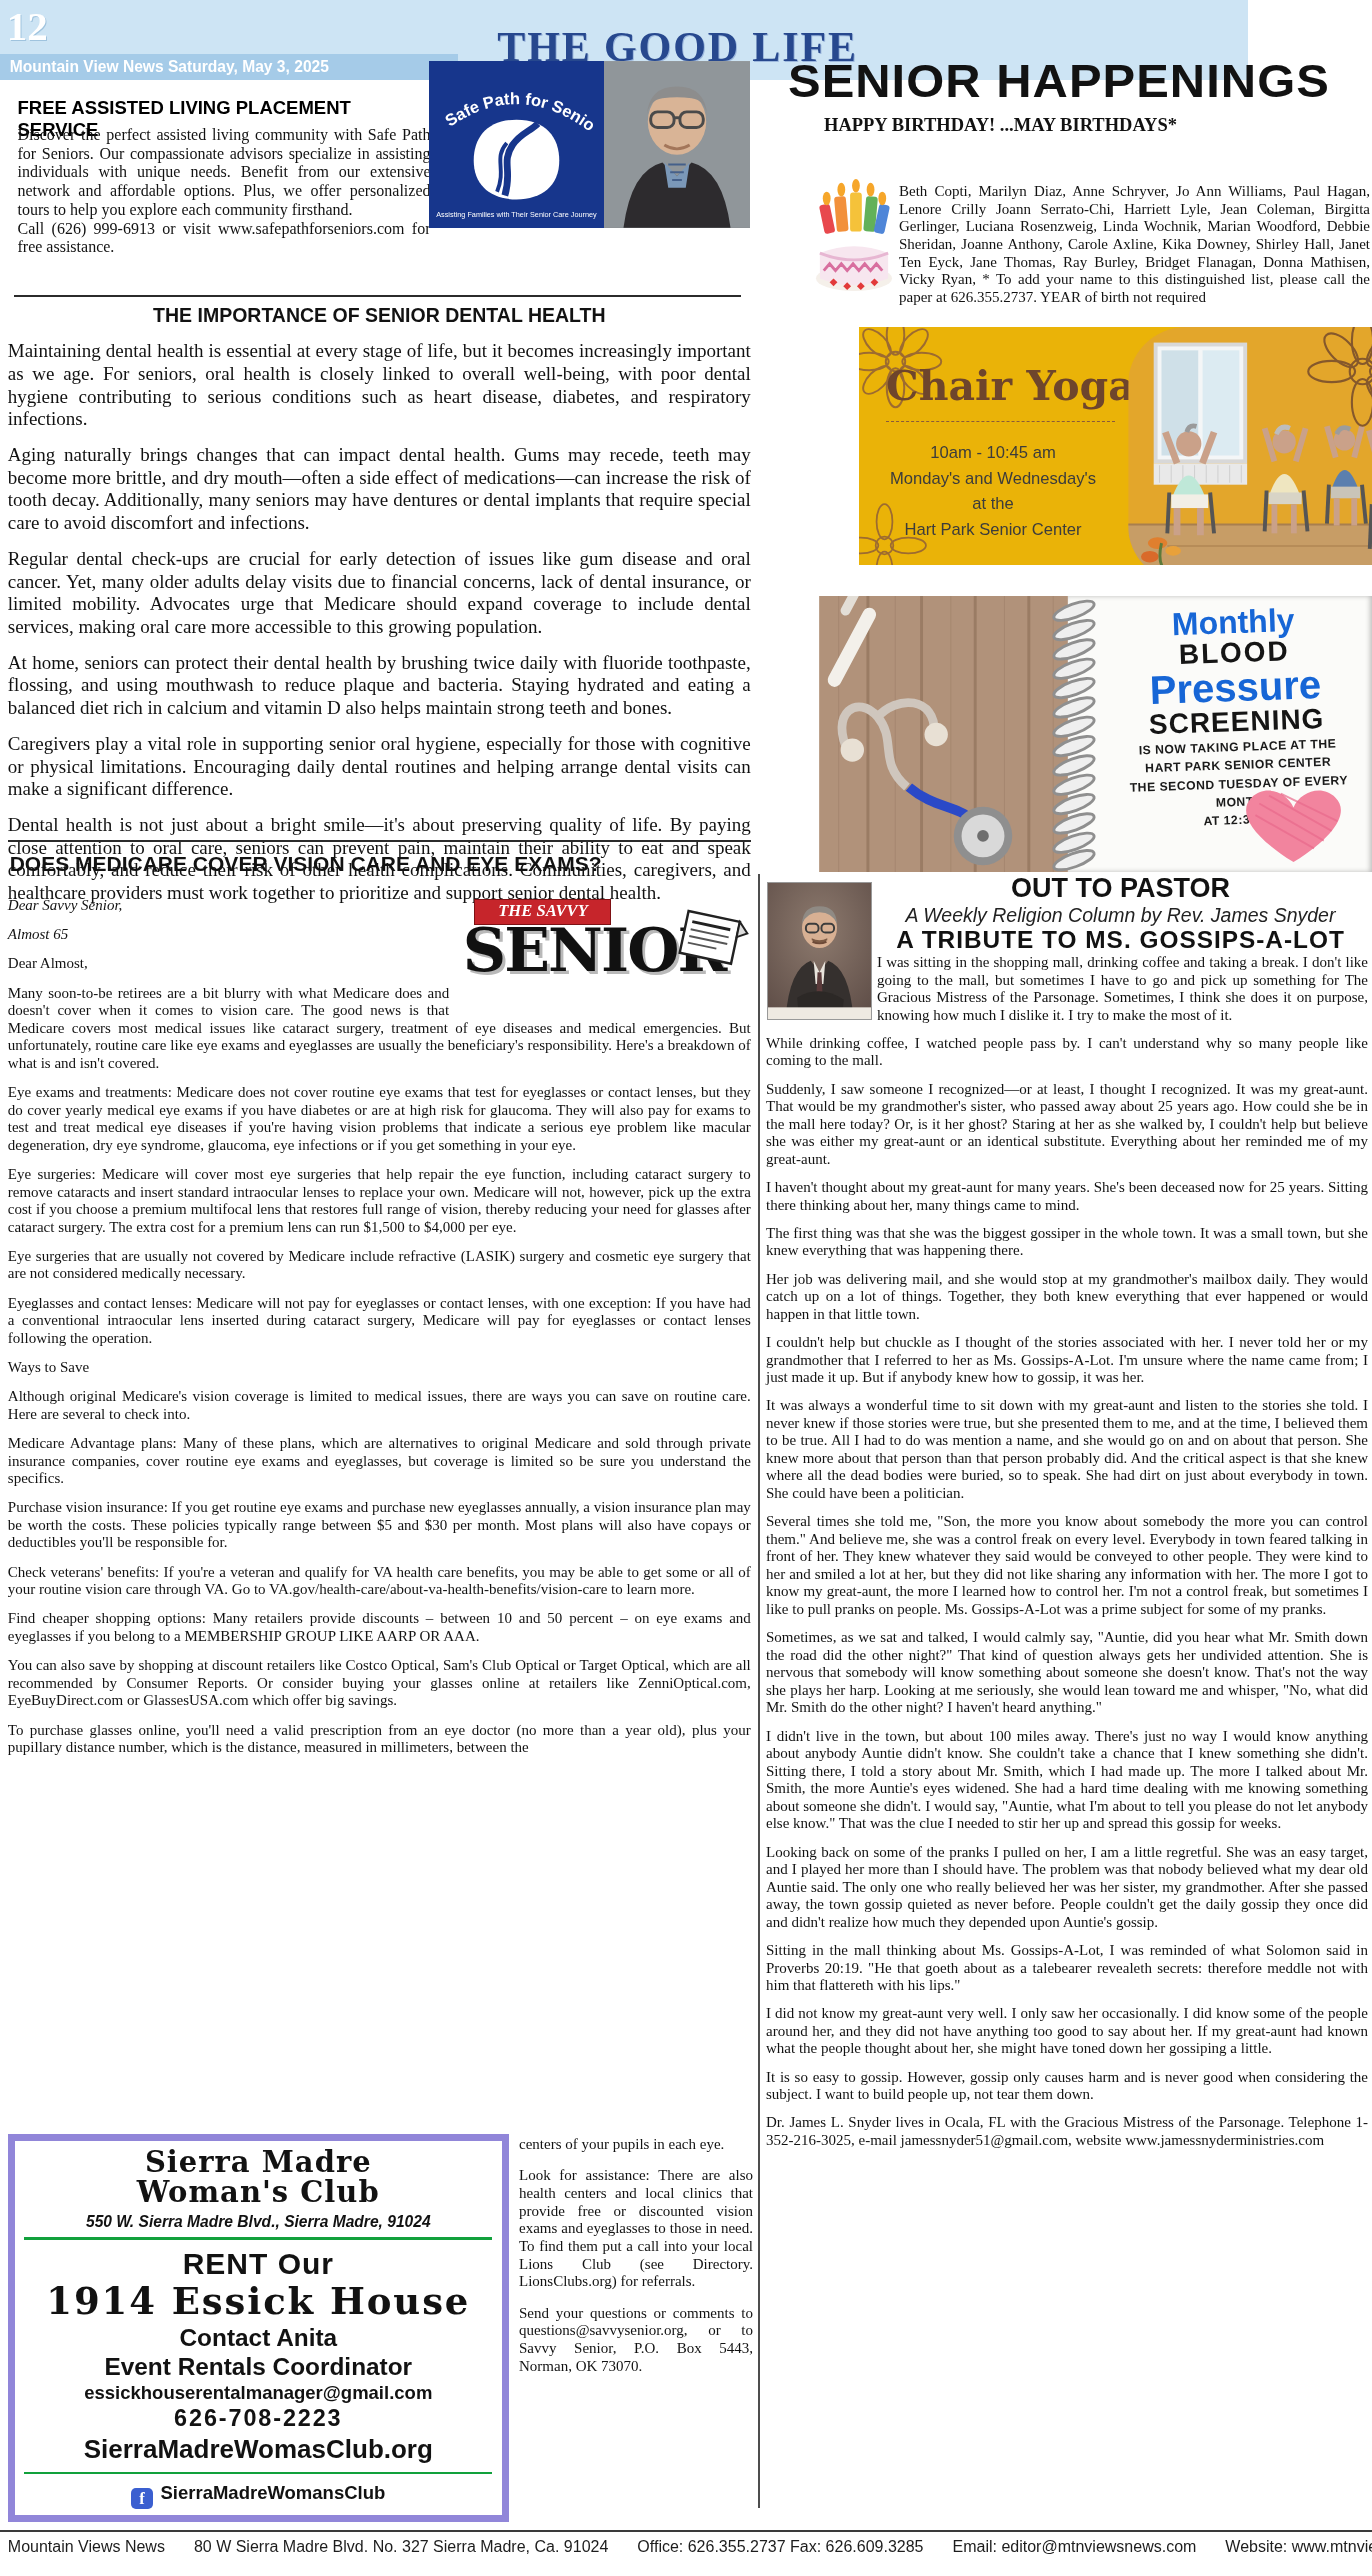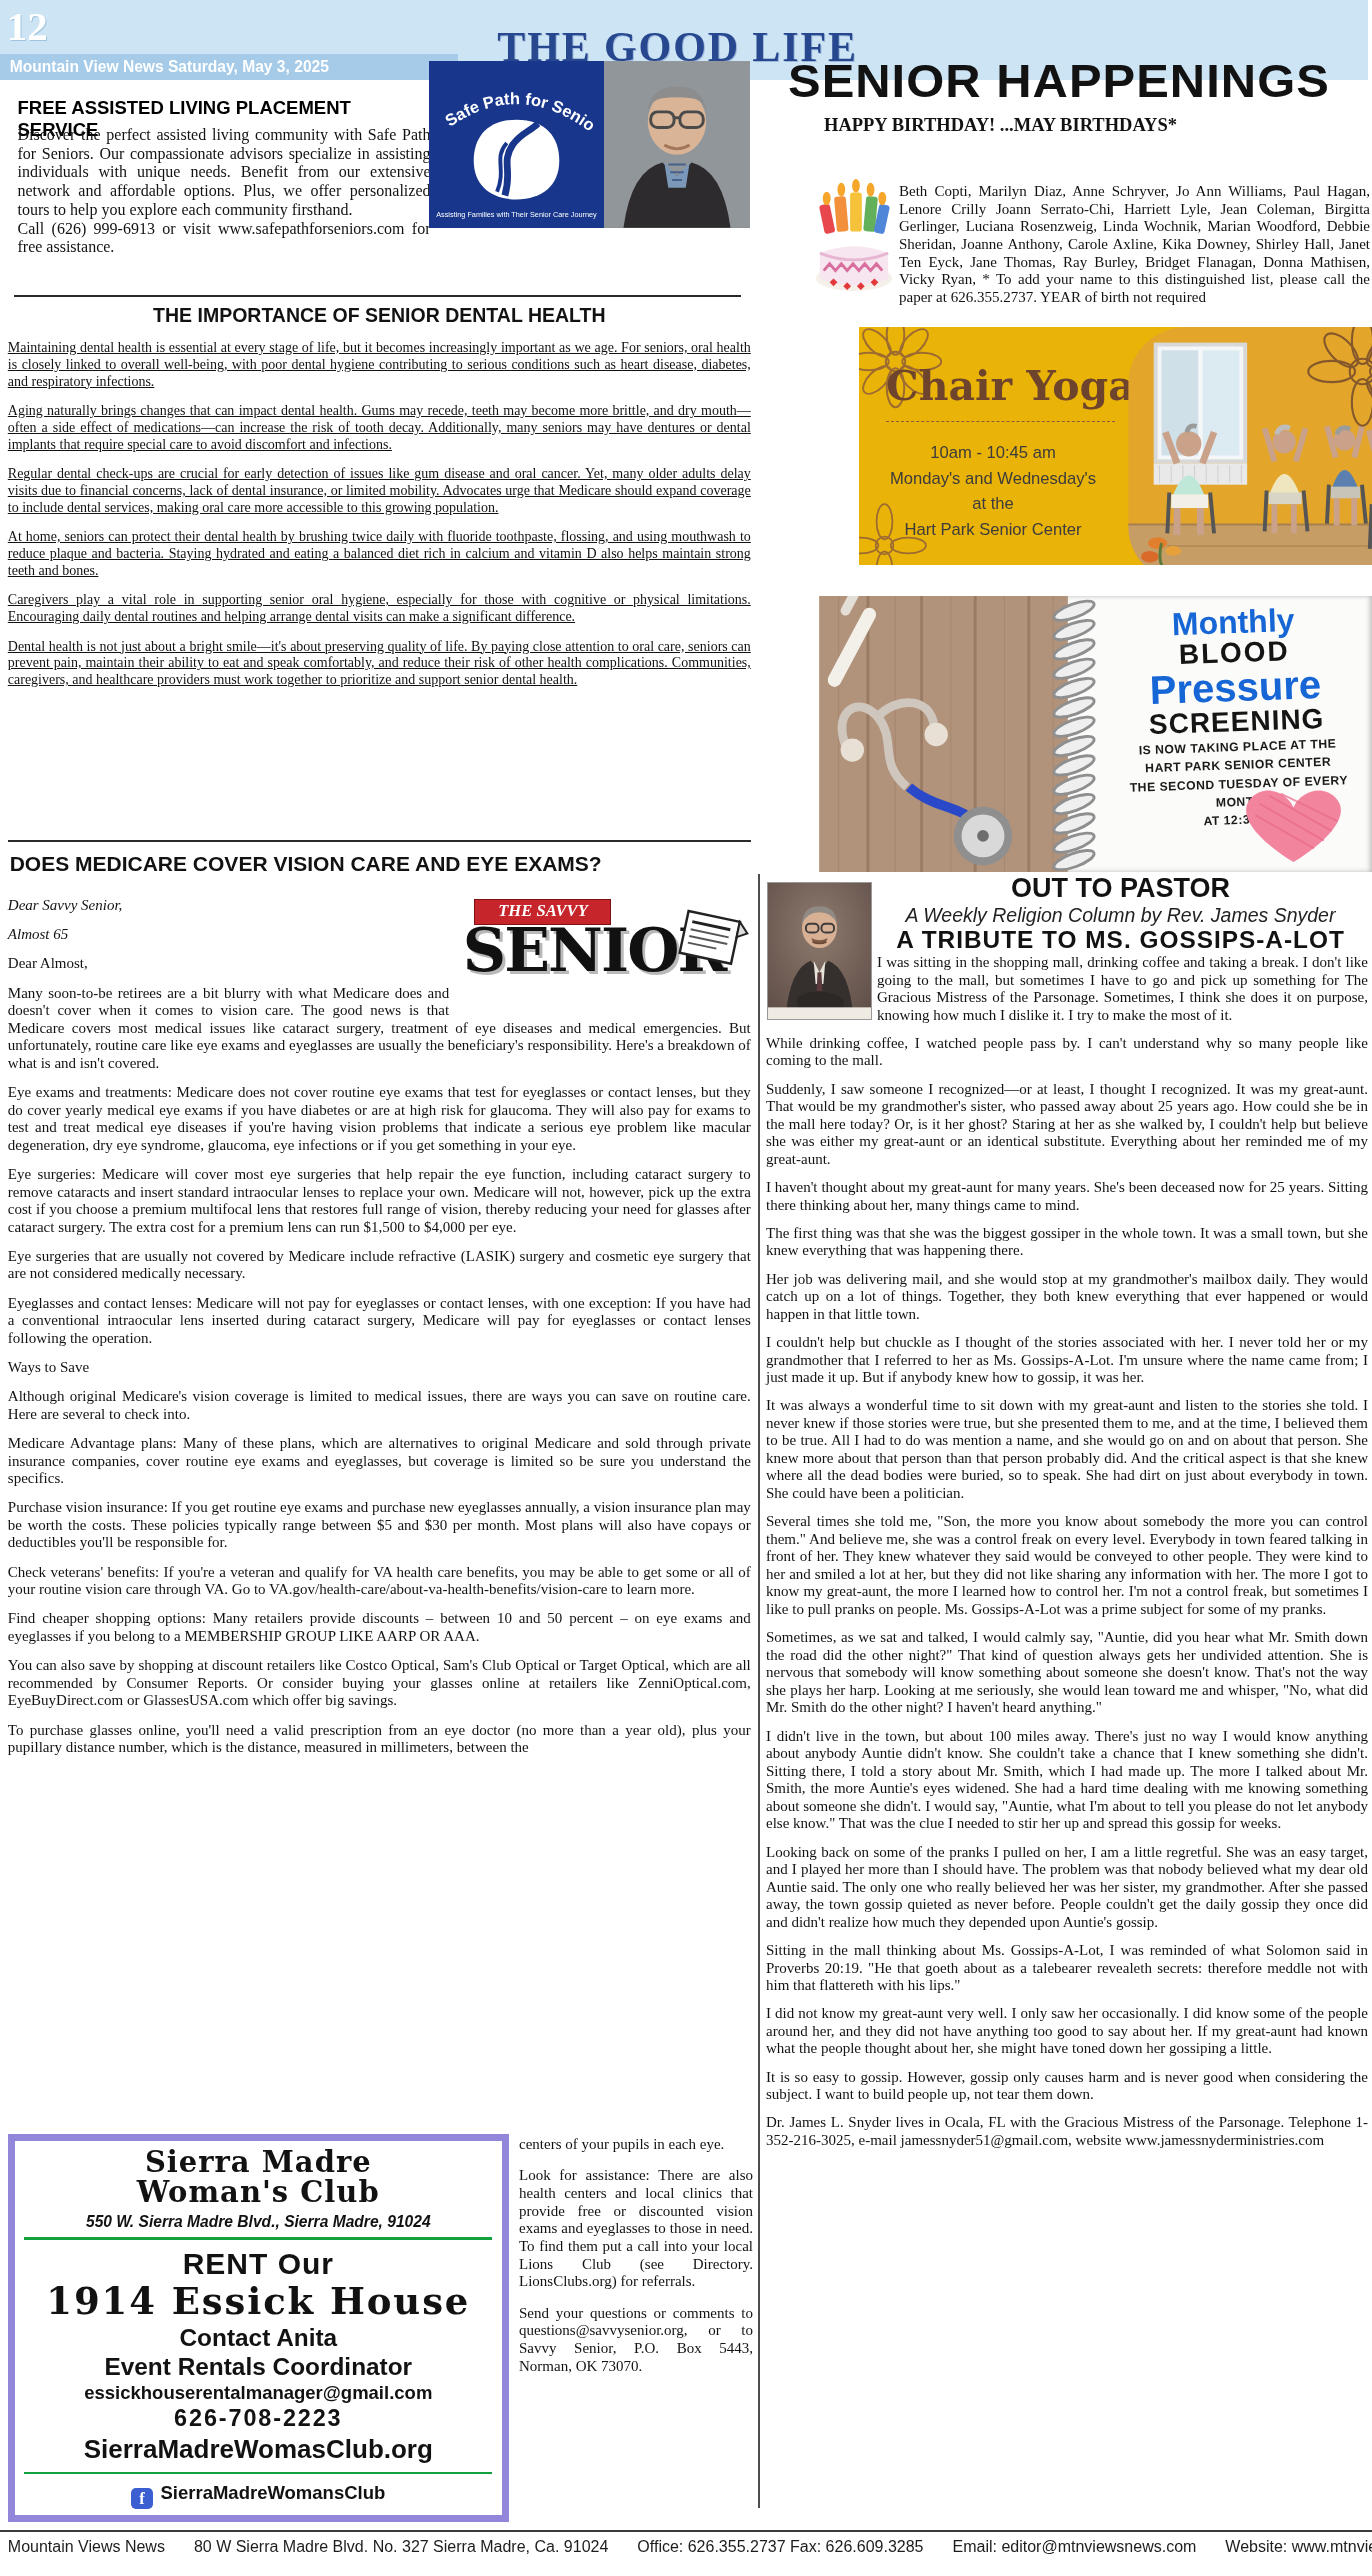--- a/index.html
+++ b/index.html
@@ -2,37 +2,37 @@
 <html><head>
 <meta charset="utf-8">
 <style>
   html,body{margin:0;padding:0;background:#e8e8e8;}
   #page{position:relative;width:1372px;height:2576px;background:#ffffff;margin:0 auto;
         font-family:"Liberation Serif",serif;color:#121212;overflow:hidden;}
   .abs{position:absolute;}
   .just{text-align:justify;}
   p{margin:0 0 11.7px 0;}
   
-  #band{position:absolute;left:0;top:0;width:1368px;height:80px;background:#cde4f4;}
+  #band{position:absolute;left:0;top:0;width:1248px;height:80px;background:#cde4f4;}
   #pagenum{position:absolute;left:6.8px;top:1.9px;font:bold 41px "Liberation Serif",serif;color:#fff;text-shadow:1px 1px 0 #9fc3de;}
   #dateline{position:absolute;left:0;top:54px;width:458px;height:26px;background:#a5cbe8;color:#fff;
             font:bold 15.6px/26px "Liberation Sans",sans-serif;padding-left:9.7px;box-sizing:border-box;}
   #goodlife{position:absolute;left:429px;top:23.4px;width:429px;text-align:right;
             font:bold 42px "Liberation Serif",serif;color:#27488e;letter-spacing:1.9px;text-shadow:1px 1px 0 #9db8dd;}
   
   #sp-head{position:absolute;left:17.5px;top:97px;width:419px;font:bold 18.5px "Liberation Sans",sans-serif;color:#000;}
   #sp-body{position:absolute;left:17.5px;top:126px;width:413px;font-size:16px;line-height:1.17;}
   #sp-body p{margin:0;}
   #sp-logo{position:absolute;left:429px;top:61px;width:175px;height:167px;background:#17368c;}
   #sp-photo{position:absolute;left:604px;top:61px;width:146px;height:167px;background:linear-gradient(#9aa0a4,#84898d);}
   
   .rule{position:absolute;height:1.9px;background:#2b2b2b;}
   #dental-title{position:absolute;left:7.8px;top:304px;width:743px;text-align:center;
                 font:bold 19.5px "Liberation Sans",sans-serif;}
-  #dental-body{position:absolute;left:7.8px;top:340px;width:743px;font-size:14px;line-height:1.2;text-decoration:underline;}
+  #dental-body{position:absolute;left:7.8px;top:340px;width:743px;font-size:19px;line-height:1.2;}
   #dental-body p{margin:0 0 12.7px 0;}
   
   #savvy-title{position:absolute;left:9.7px;top:852px;width:743px;font:bold 21px "Liberation Sans",sans-serif;}
   #savvy-body{position:absolute;left:7.8px;top:897px;width:743px;font-size:15px;line-height:1.17;}
   #savvy-body p{margin:0 0 11.7px 0;}
   .ital{font-style:italic;}
   #savvy-logo{float:right;width:288px;height:101px;margin:1.9px 0 7.8px 13.6px;position:relative;}
   #savvy-logo .redbox{position:absolute;left:11.7px;top:0;width:135px;height:24.4px;background:#c6252b;border:1.9px solid #7d1114;
        color:#fff;font:bold italic 16.6px/22.4px "Liberation Serif",serif;text-align:center;}
   #savvy-logo .big{position:absolute;left:0;top:21.4px;font:bold 60px/60px "DejaVu Serif",serif;letter-spacing:-1.9px;color:#111;

